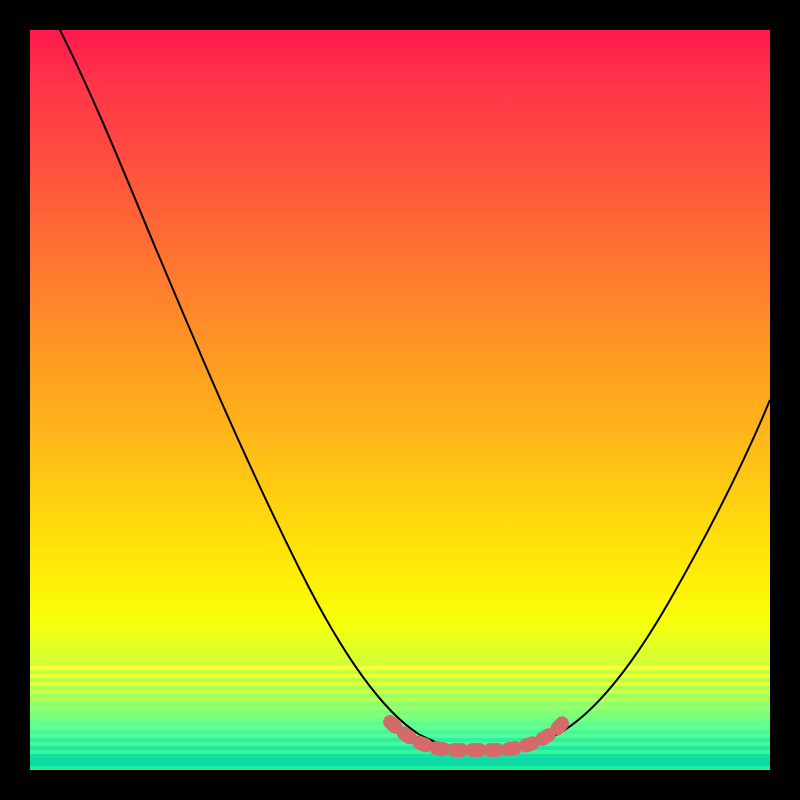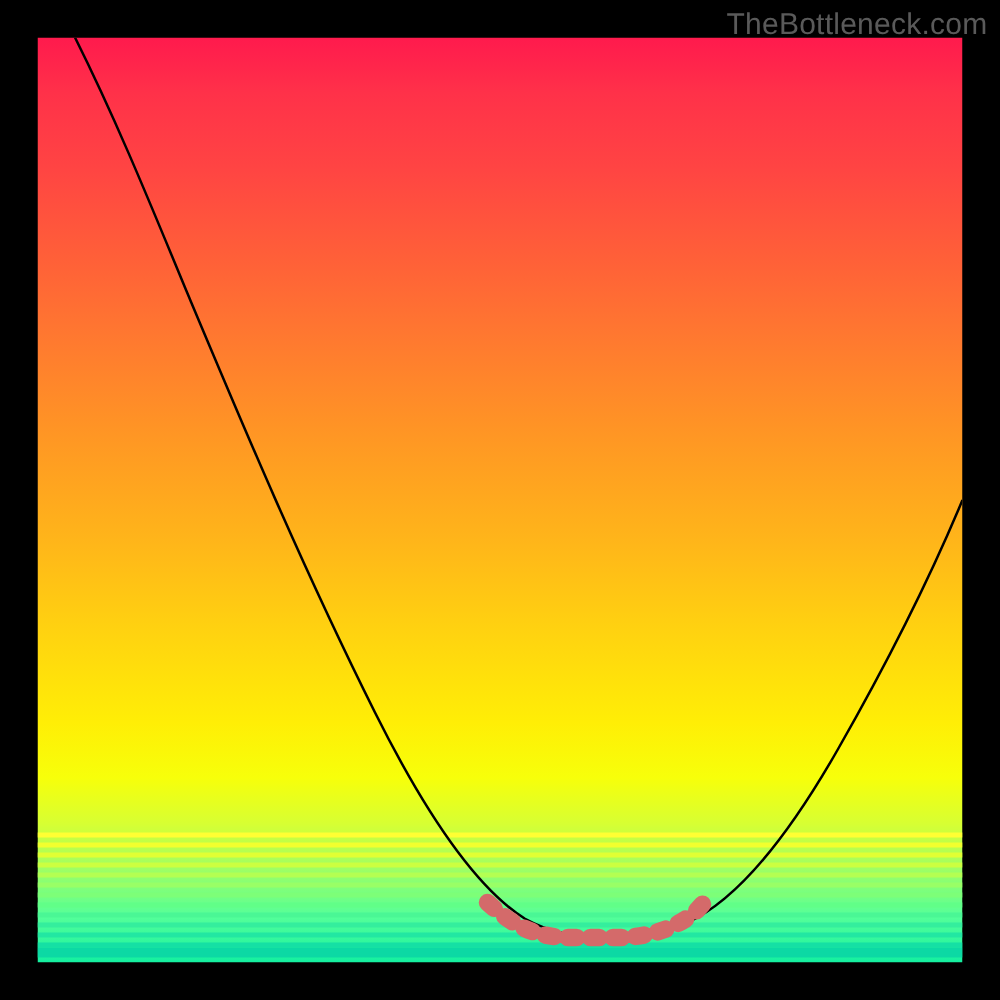--- a/index.html
+++ b/index.html
@@ -87,21 +87,20 @@
     stroke-width: 14;
     stroke-linecap: round;
     stroke-dasharray: 7 11;
   }
 </style>
 </head>
 <body>
 
 <div class="frame">
 
-  <div class="watermark">TheBottleneck.com</div>
 
   <div class="plot-area">
     <div class="gradient"></div>
 
     <div class="stripes">
       <div style="bottom:100px;background:#ffff33;"></div>
       <div style="bottom:92px;background:#f2ff2e;"></div>
       <div style="bottom:84px;background:#e1ff33;"></div>
       <div style="bottom:76px;background:#ccff40;"></div>
       <div style="bottom:68px;background:#b4ff52;"></div>

